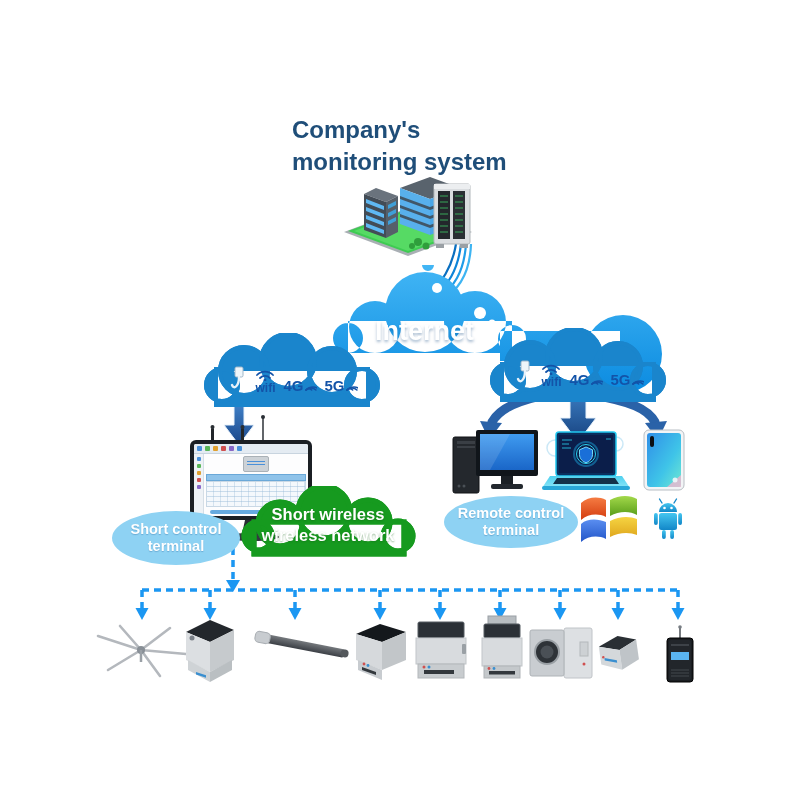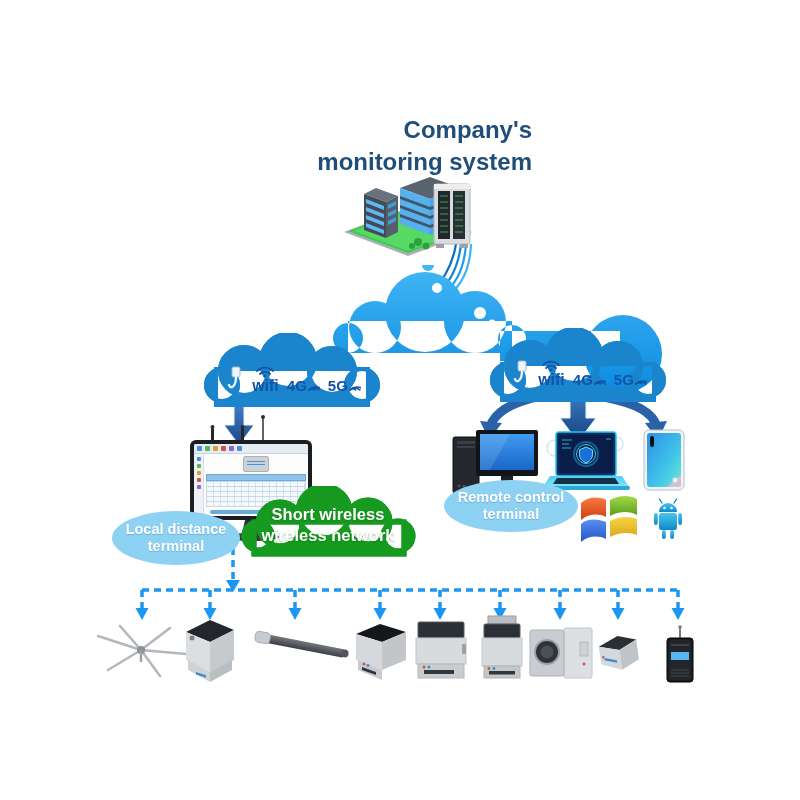--- a/index.html
+++ b/index.html
@@ -1,40 +1,40 @@
 <!DOCTYPE html>
 <html><head>
 <meta charset="utf-8">
 <style>
   html,body{margin:0;padding:0;background:#fff;}
   .canvas{position:relative;width:800px;height:800px;background:#ffffff;
           font-family:"Liberation Sans",sans-serif;overflow:hidden;}
   .abs{position:absolute;}
 
-  .title{left:292px;top:114px;width:240px;text-align:right;font-size:24px;
+  .title{left:292px;top:114px;width:240px;text-align:left;font-size:24px;
          font-weight:bold;color:#1f4e79;line-height:1.32;z-index:4;}
 
   .cloud-label{color:#fff;font-weight:bold;text-align:center;}
   .internet-label{left:352px;top:316px;width:145px;font-size:27px;z-index:4;
                   text-shadow:0 2px 3px rgba(0,60,120,.35);}
   .green-label{left:240px;top:504px;width:176px;font-size:16.5px;line-height:1.25;
                text-shadow:0 1px 2px rgba(20,100,20,.45);z-index:7;}
 
   .ellipse{background:#8ed2f3;border-radius:50%;color:#fff;font-weight:bold;
            font-size:14.5px;display:flex;align-items:center;justify-content:center;
            text-align:center;line-height:1.2;z-index:6;
            text-shadow:0 1px 1px rgba(60,125,175,.45);}
   .local-ellipse{left:112px;top:511px;width:128px;height:54px;}
-  .remote-ellipse{left:444px;top:480px;width:134px;height:52px;}
+  .remote-ellipse{left:444px;top:496px;width:134px;height:52px;}
 
   .conn-row{display:flex;align-items:flex-end;justify-content:center;gap:8px;
             z-index:5;color:#1353a8;font-weight:bold;font-size:15px;}
   .conn-left{left:203px;top:364px;width:182px;height:30px;}
   .conn-right{left:489px;top:358px;width:182px;height:30px;}
-  .wifi-item{display:flex;flex-direction:column;align-items:center;font-size:16px;
+  .wifi-item{display:flex;flex-direction:column;align-items:center;font-size:12px;
              line-height:1;gap:1px;}
   .g-item{display:flex;align-items:center;}
 
   
   .monitor{left:190px;top:440px;width:122px;height:80px;background:#1b1f24;
            border-radius:6px;padding:4px;box-sizing:border-box;z-index:3;}
   .mon-screen{width:100%;height:100%;background:#fdfdfe;border-radius:2px;
               overflow:hidden;display:flex;flex-direction:column;}
   .mon-menubar{height:9px;background:#e4ebf2;border-bottom:1px solid #c8d4df;
                display:flex;align-items:center;gap:3px;padding:0 3px;}
@@ -144,20 +144,21 @@
              M13,73 a15,15 0 1 0 30,0 a15,15 0 1 0 -30,0
              M178,74 a14,14 0 1 0 28,0 a14,14 0 1 0 -28,0
              M28,56 h164 v32 h-164 z
              M264,89 a39,39 0 1 0 78,0 a39,39 0 1 0 -78,0
              M180,66 h120 v30 h-120 z
              M102,0 a6,6 0 1 0 12,0 a6,6 0 1 0 -12,0" fill="url(#gMain)"></path>
     <circle cx="117" cy="23" r="5" fill="#ffffff"></circle>
     <circle cx="160" cy="48" r="6" fill="#ffffff"></circle>
     <circle cx="172" cy="58" r="3.5" fill="#ffffff"></circle>
   </svg>
+  <div class="abs cloud-label internet-label">Internet</div>
 
   <svg class="abs" style="left:192px;top:333px;z-index:4" width="200" height="85" viewBox="0 0 200 85">
     <defs>
       <linearGradient id="gSatL" x1="0" y1="0" x2="0" y2="1">
         <stop offset="0" stop-color="#c8ecfc"></stop>
           <stop offset="1" stop-color="#2d9fe6"></stop>
       </linearGradient>
     </defs>
     <g>
       <path id="satL" d="M28,38 a24,24 0 1 0 48,0 a24,24 0 1 0 -48,0
@@ -319,21 +320,21 @@
           <div class="mon-rows"></div>
           <div class="mon-scroll"></div>
         </div>
       </div>
     </div>
   </div>
   <div class="abs mon-stand"></div>
   <div class="abs mon-base"></div>
 
   <div class="abs ellipse local-ellipse">
-    <span>Local distance terminal</span>
+    <span>Short control terminal</span>
   </div>
 
   <svg class="abs" style="left:232px;top:486px;z-index:6" width="190" height="82" viewBox="0 0 190 82">
     <defs>
       <linearGradient id="gGreen" x1="0" y1="0" x2="0" y2="1">
         <stop offset="0" stop-color="#90e26b"></stop>
           <stop offset="1" stop-color="#22b02a"></stop>
       </linearGradient>
     </defs>
     <g>

